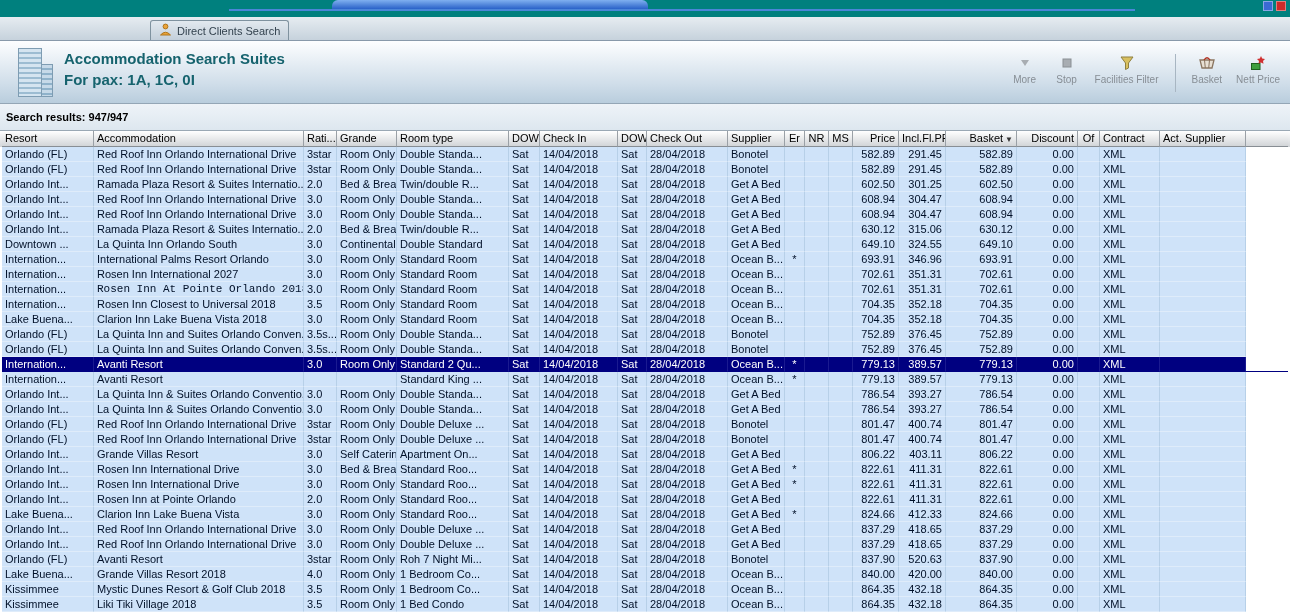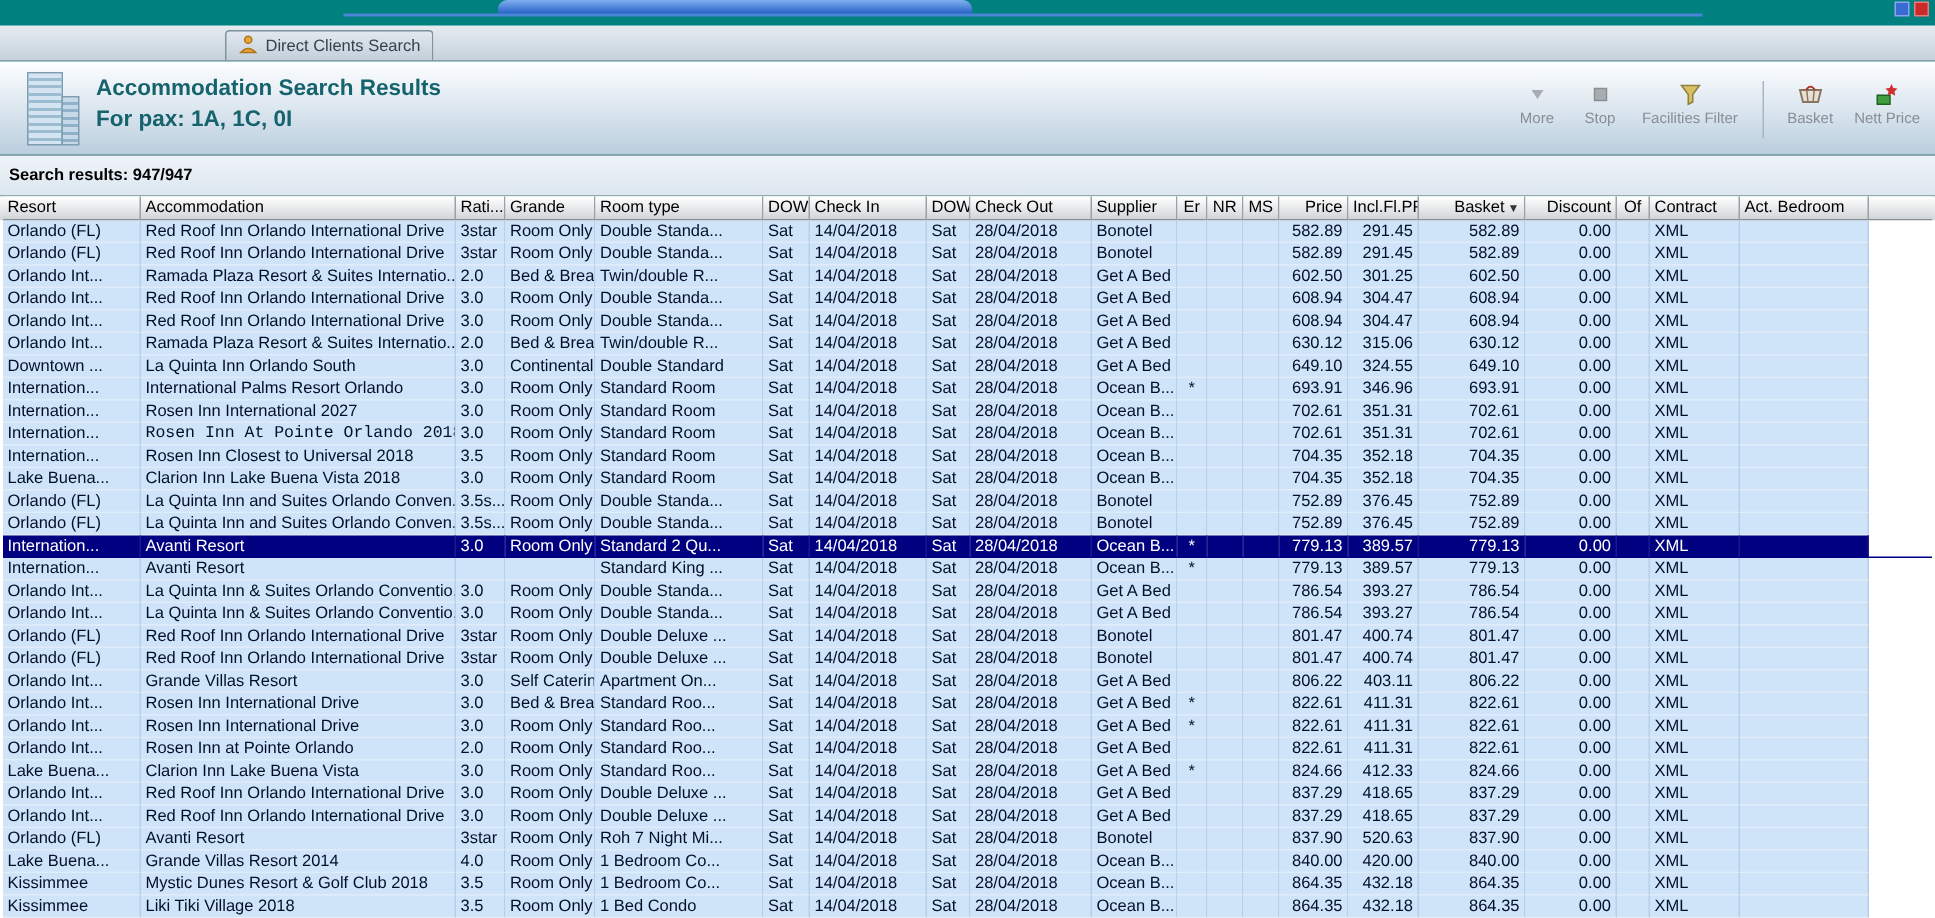--- a/index.html
+++ b/index.html
@@ -80,21 +80,21 @@
         </svg>
     </span>
     <span>Direct Clients Search</span>
   </div>
 </div>
 
 <div id="header-band">
   <div class="bld"></div>
   <div class="bld2"></div>
   <div id="titles">
-    <div id="title">Accommodation Search Results</div>
+    <div id="title">Accommodation Search Suites</div>
     <div id="subtitle">For pax: 1A, 1C, 0I</div>
   </div>
   <div id="toolbar">
     <div class="tool">
       <span class="ticon">
         <svg width="16" height="16">
             <polygon points="4,5 12,5 8,11" fill="#a8adb2"></polygon>
           </svg>
       </span>
       <span>More</span>
@@ -157,21 +157,21 @@
       <div class="th l" style="width: 57px;"><span>Supplier</span></div>
       <div class="th c" style="width: 20px;"><span>Er</span></div>
       <div class="th c" style="width: 24px;"><span>NR</span></div>
       <div class="th c" style="width: 24px;"><span>MS</span></div>
       <div class="th r" style="width: 46px;"><span>Price</span></div>
       <div class="th r" style="width: 47px;"><span>Incl.Fl.PP</span></div>
       <div class="th r" style="width: 71px;"><span>Basket</span><span class="sort">▼</span></div>
       <div class="th r" style="width: 61px;"><span>Discount</span></div>
       <div class="th c" style="width: 22px;"><span>Of</span></div>
       <div class="th l" style="width: 60px;"><span>Contract</span></div>
-      <div class="th l" style="width: 86px;"><span>Act. Bedroom</span></div>
+      <div class="th l" style="width: 86px;"><span>Act. Supplier</span></div>
       <div class="th filler" style="width: 42px;"></div>
     </div>
   <div id="tbody">
       <div class="tr">
         <div class="td l" style="width: 92px;">Orlando (FL)</div>
         <div class="td l" style="width: 210px;">Red Roof Inn Orlando International Drive</div>
         <div class="td l" style="width: 33px;">3star</div>
         <div class="td l" style="width: 60px;">Room Only</div>
         <div class="td l" style="width: 112px;">Double Standa...</div>
         <div class="td l" style="width: 31px;">Sat</div>
@@ -807,21 +807,21 @@
         <div class="td r" style="width: 47px;">520.63</div>
         <div class="td r" style="width: 71px;">837.90</div>
         <div class="td r" style="width: 61px;">0.00</div>
         <div class="td c" style="width: 22px;"></div>
         <div class="td l" style="width: 60px;">XML</div>
         <div class="td l" style="width: 86px;"></div>
         <div class="td filler" style="width: 42px;"></div>
       </div>
       <div class="tr">
         <div class="td l" style="width: 92px;">Lake Buena...</div>
-        <div class="td l" style="width: 210px;">Grande Villas Resort 2014</div>
+        <div class="td l" style="width: 210px;">Grande Villas Resort 2018</div>
         <div class="td l" style="width: 33px;">4.0</div>
         <div class="td l" style="width: 60px;">Room Only</div>
         <div class="td l" style="width: 112px;">1 Bedroom Co...</div>
         <div class="td l" style="width: 31px;">Sat</div>
         <div class="td l" style="width: 78px;">14/04/2018</div>
         <div class="td l" style="width: 29px;">Sat</div>
         <div class="td l" style="width: 81px;">28/04/2018</div>
         <div class="td l" style="width: 57px;">Ocean B...</div>
         <div class="td c" style="width: 20px;"></div>
         <div class="td c" style="width: 24px;"></div>

